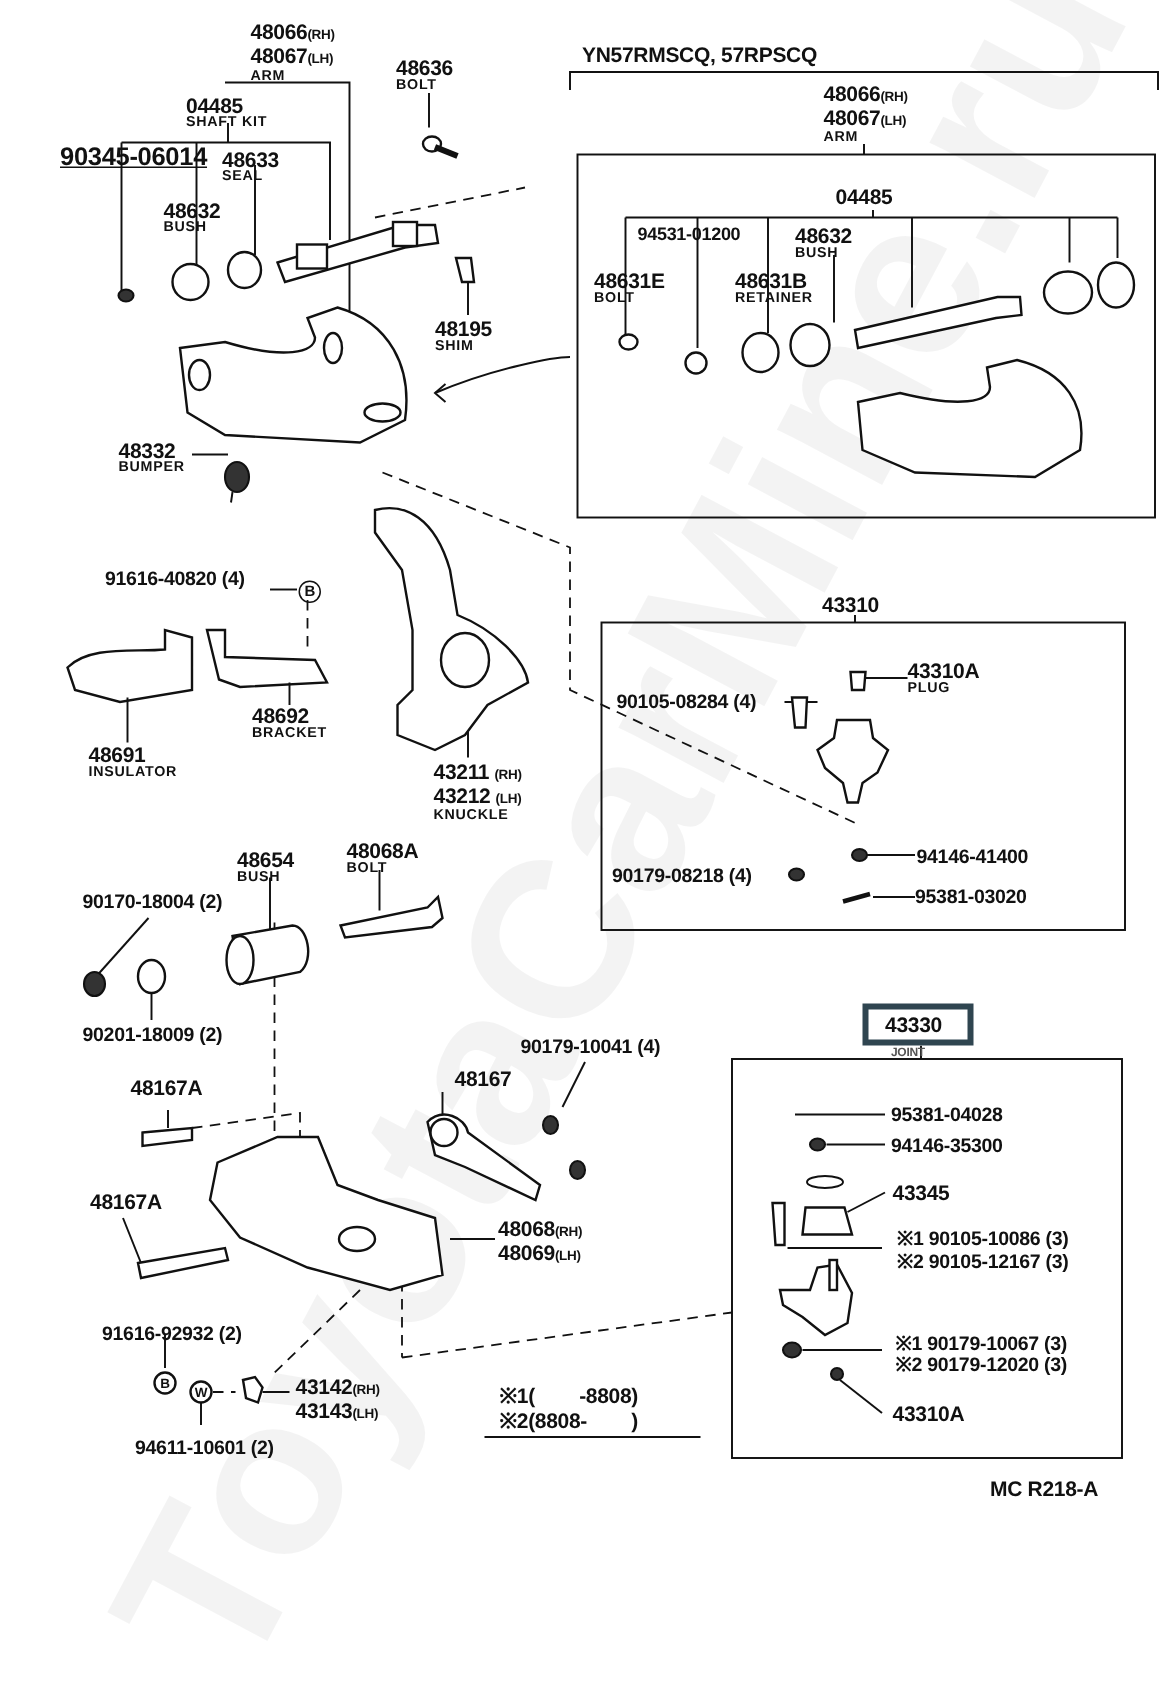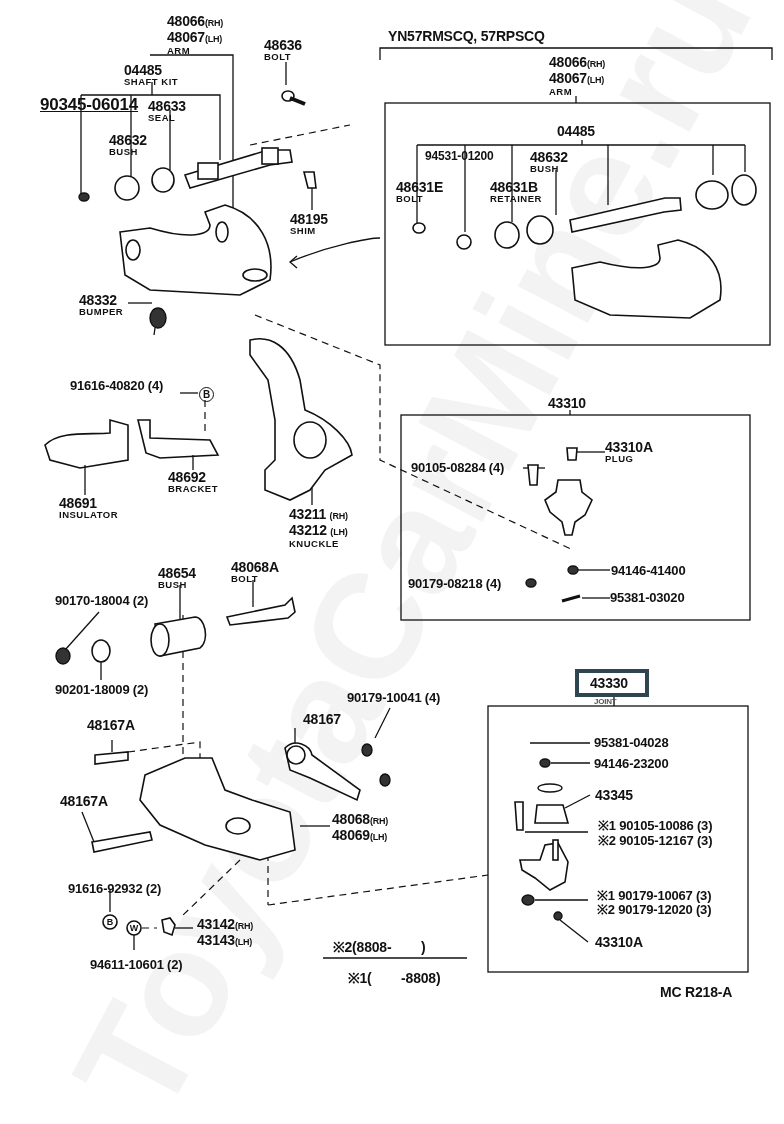--- a/index.html
+++ b/index.html
@@ -280,33 +280,33 @@
   <div class="lbl" style="left:197px;top:917px;">
     <span class="num">43142</span><span class="sfx">(RH)</span><br>
     <span class="num">43143</span><span class="sfx">(LH)</span>
   </div>
   <div class="lbl" style="left:90px;top:958px;">94611-10601 (2)</div>
 
   <div class="hl"></div>
   <div class="lbl num" style="left:590px;top:676px;">43330</div>
   <div class="lbl" style="left:594px;top:695px;font-size:8px;color:#555;">JOINT</div>
   <div class="lbl" style="left:594px;top:736px;">95381-04028</div>
-  <div class="lbl" style="left:594px;top:757px;">94146-23200</div>
+  <div class="lbl" style="left:594px;top:757px;">94146-35300</div>
   <div class="lbl num" style="left:595px;top:788px;">43345</div>
   <div class="lbl" style="left:598px;top:819px;">
     <span>※1</span> <span>90105-10086 (3)</span>
   </div>
   <div class="lbl" style="left:598px;top:834px;">
     <span>※2</span> <span>90105-12167 (3)</span>
   </div>
   <div class="lbl" style="left:597px;top:889px;">
     <span>※1</span> <span>90179-10067 (3)</span>
   </div>
   <div class="lbl" style="left:597px;top:903px;">
     <span>※2</span> <span>90179-12020 (3)</span>
   </div>
   <div class="lbl num" style="left:595px;top:935px;">43310A</div>
 
-  <div class="lbl big" style="left:348px;top:924px;white-space:pre;margin-top:48px;">※1(        -8808)</div>
+  <div class="lbl big" style="left:333px;top:924px;white-space:pre;">※1(        -8808)</div>
   <div class="lbl big" style="left:333px;top:941px;white-space:pre;">※2(8808-        )</div>
 
   <div class="lbl big" style="left:660px;top:986px;">MC R218-A</div>
 </div>
 
 </body></html>

